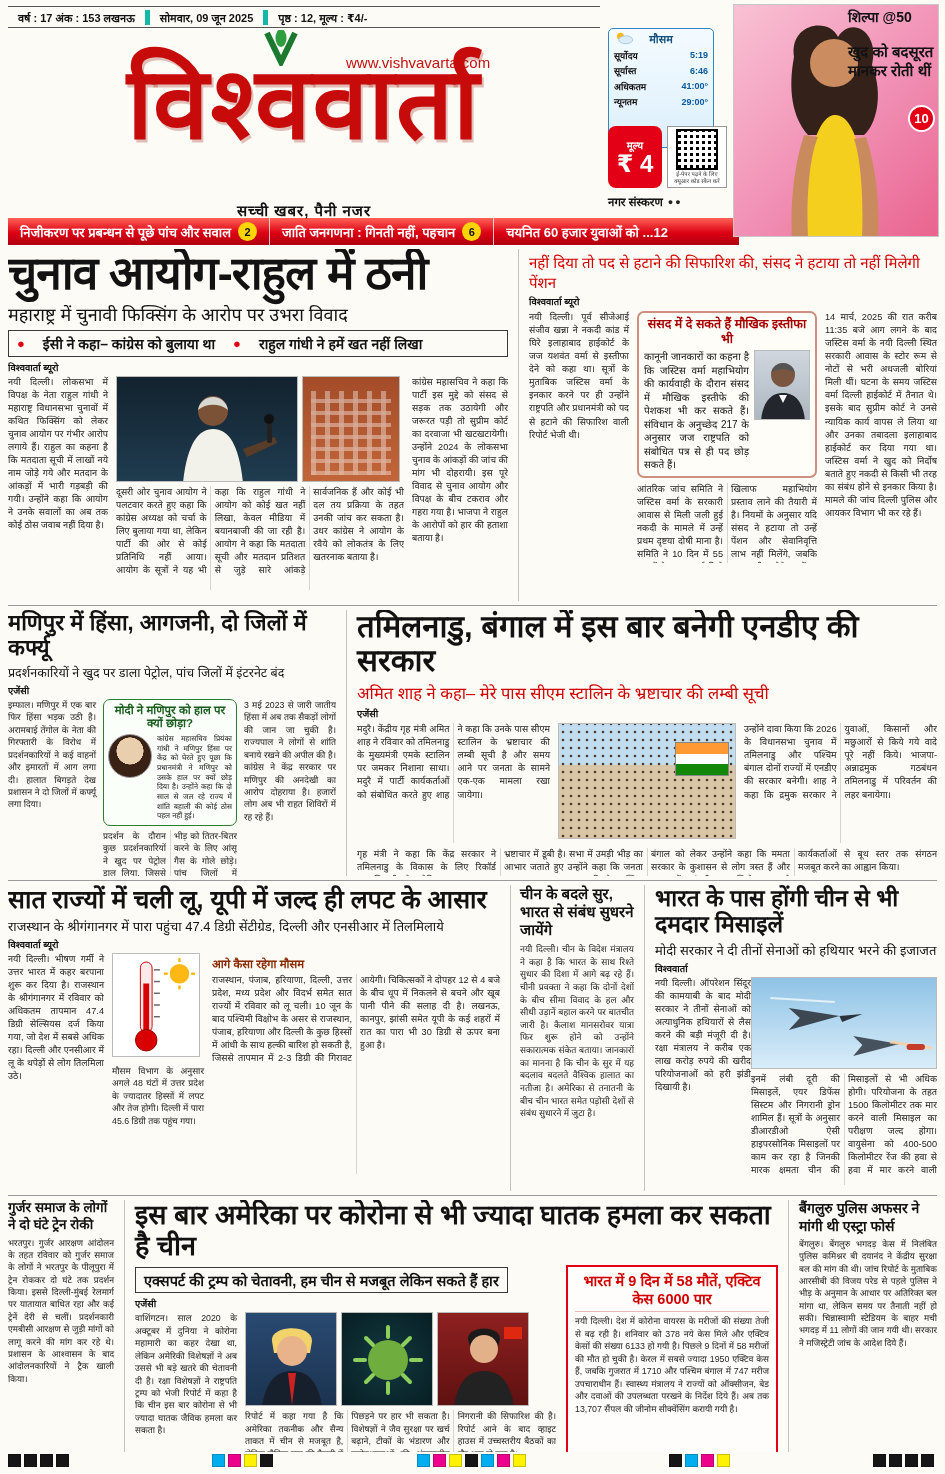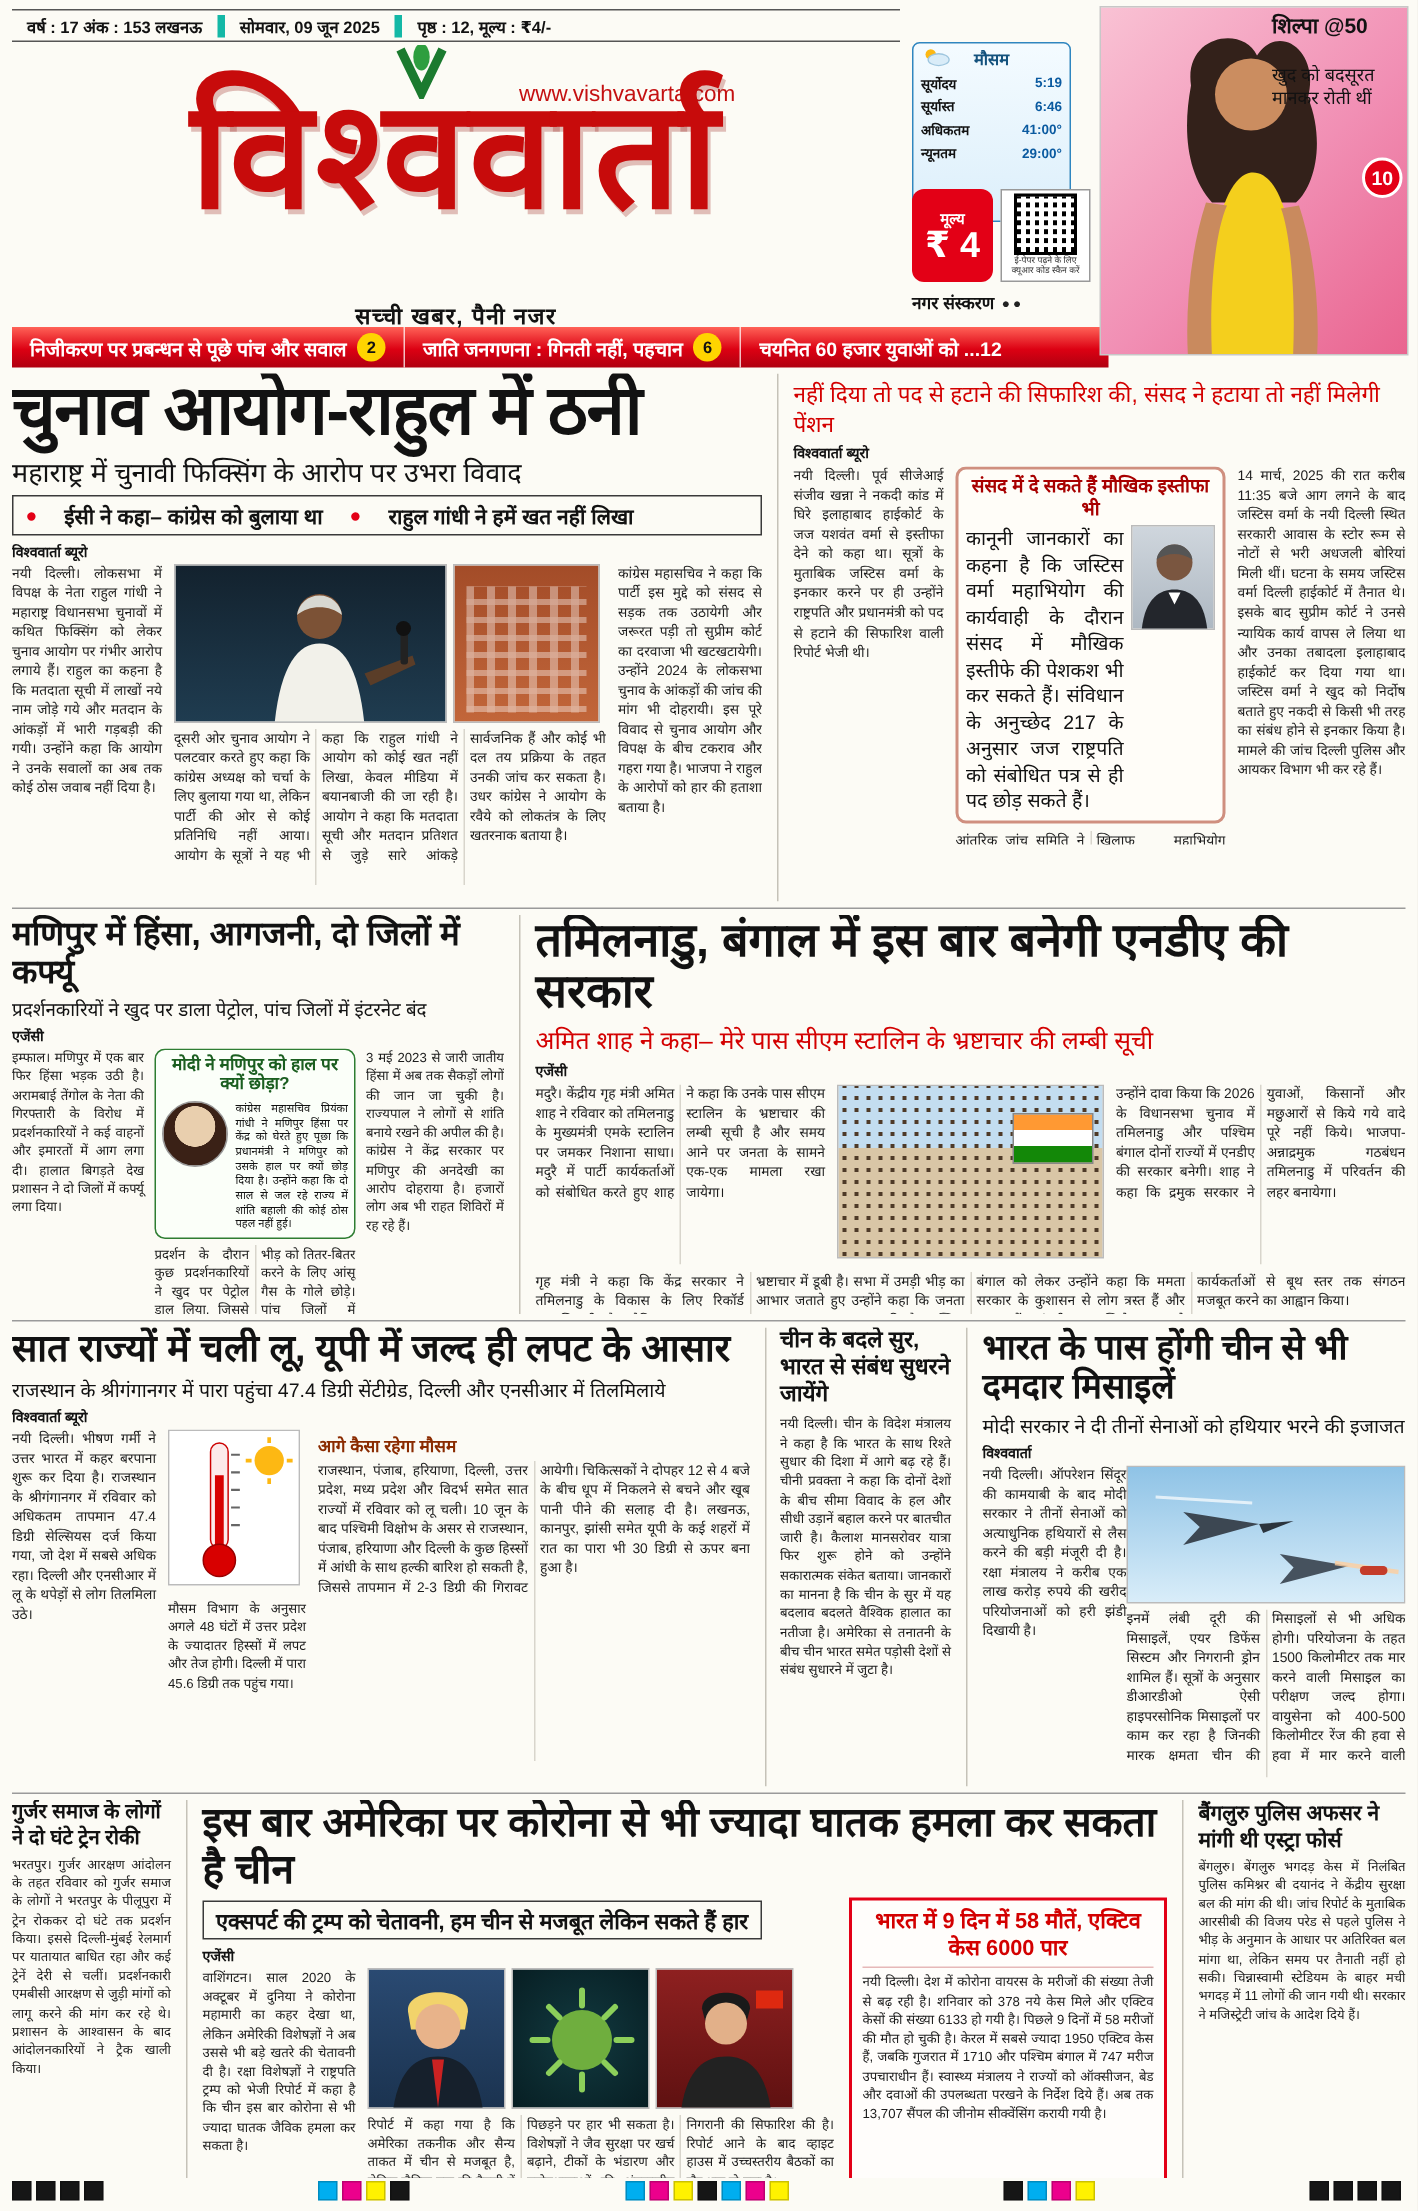--- a/index.html
+++ b/index.html
@@ -32,21 +32,21 @@
 .pricebox .pval{font-size:24px;font-weight:800;line-height:1}
 .qrbox{position:absolute;left:659px;top:98px;width:60px;height:62px;border:1px solid #999;background:#fff;display:flex;flex-direction:column;align-items:center;padding:2px}
 .qr{width:42px;height:42px;background:repeating-linear-gradient(0deg,#000 0 3px,#fff 3px 6px),repeating-linear-gradient(90deg,#000 0 3px,#fff 3px 6px);background-blend-mode:lighten;border:2px solid #000}
 .qrnote{font-size:5.8px;line-height:1.2;text-align:center;color:#333;margin-top:1px}
 .edition{position:absolute;left:600px;top:166px;font-weight:800;font-size:11.5px;display:flex;align-items:center;gap:5px}
 .edots{letter-spacing:2px;font-size:9px;color:#222}
 
 
 .celeb{position:absolute;right:6px;top:4px;width:206px;height:233px;background:linear-gradient(135deg,#f9c2d4 0%,#f18fb4 55%,#e9648f 100%);border:1px solid #c7c7c7;overflow:hidden;z-index:3}
 .celeb .ctitle{position:absolute;right:4px;top:4px;width:86px;font-weight:800;font-size:14px;line-height:1.15}
-.celeb .ccap{position:absolute;right:4px;top:38px;width:86px;font-weight:400;font-size:12px;line-height:1.25}
+.celeb .ccap{position:absolute;right:4px;top:38px;width:86px;font-weight:700;font-size:15px;line-height:1.25}
 .pagecircle{position:absolute;right:3px;top:100px;width:27px;height:27px;border-radius:50%;background:var(--strip-red);color:#fff;font-weight:800;font-size:13px;display:flex;align-items:center;justify-content:center;border:2px solid #fff}
 
 
 .navstrip{margin-top:2px;width:731px;height:27px;background:linear-gradient(#ff6257,#dc0113 55%,#b00010);display:flex;color:#fff;font-weight:800;font-size:13px}
 .nav-item{display:flex;align-items:center;gap:7px;padding:0 12px;height:100%;white-space:nowrap}
 .nav-item+.nav-item{border-left:1px solid rgba(255,255,255,.75)}
 .nav-num{width:19px;height:19px;border-radius:50%;background:var(--accent-yellow);color:#111;display:flex;align-items:center;justify-content:center;font-size:11px;font-weight:800}
 
 
 .rule{border-bottom:1.5px solid #9a9a9a;margin:4px 0}
@@ -70,21 +70,21 @@
 .lead-grid{display:grid;grid-template-columns:100px 288px 1fr;gap:8px;height:214px;overflow:hidden}
 .lead-photos{display:flex;gap:4px;margin-bottom:4px}
 .photo-rahul{width:182px;height:106px;background:linear-gradient(#13222e,#1f3c50)}
 .photo-ec{width:98px;height:106px;background:linear-gradient(#a34c28,#c2663a)}
 .windows{position:absolute;inset:14px 8px 6px 8px;background:repeating-linear-gradient(0deg,rgba(255,255,255,.75) 0 4px,transparent 4px 12px),repeating-linear-gradient(90deg,rgba(255,255,255,.75) 0 5px,transparent 5px 14px);opacity:.5}
 .cji{flex:1;border-left:1px solid #c5c2b8;padding-left:10px}
 .cji-grid{display:grid;grid-template-columns:100px 1fr 112px;gap:8px;height:252px;overflow:hidden;margin-top:3px}
 .insetbox{border:2px solid #cf8f7f;border-radius:7px;padding:4px 5px;margin-bottom:5px;background:#fffdf8}
 .insetbox .ititle{color:#a80000;font-weight:800;font-size:12.5px;text-align:center;line-height:1.2;margin-bottom:3px}
 .insetflex{display:flex;gap:5px}
-.insetflex .itext{flex:1;font-size:13px;line-height:1.35;text-align:justify}
+.insetflex .itext{flex:1;font-size:10px;line-height:1.35;text-align:justify}
 .photo-verma{width:56px;height:70px;background:linear-gradient(#cfd6dd,#aeb8c2);flex:none}
 
 
 .rowB{display:flex;gap:10px;height:266px;overflow:hidden}
 .manipur{width:328px}
 .manipur-grid{display:grid;grid-template-columns:88px 1fr 92px;gap:7px;height:196px;overflow:hidden;margin-top:2px}
 .pbox{border:1.5px solid #2e7d32;border-radius:7px;padding:4px;margin-bottom:4px;background:#fbfff9}
 .pbox .ptitle{color:#1b5e20;font-weight:800;font-size:11.5px;text-align:center;line-height:1.2}
 .pboxflex{display:flex;gap:5px;margin-top:3px}
 .photo-priyanka{width:44px;height:44px;border-radius:50%;background:radial-gradient(circle at 50% 38%,#e9cfae 0 40%,#3a2116 41%);flex:none;border:1px solid #999}

